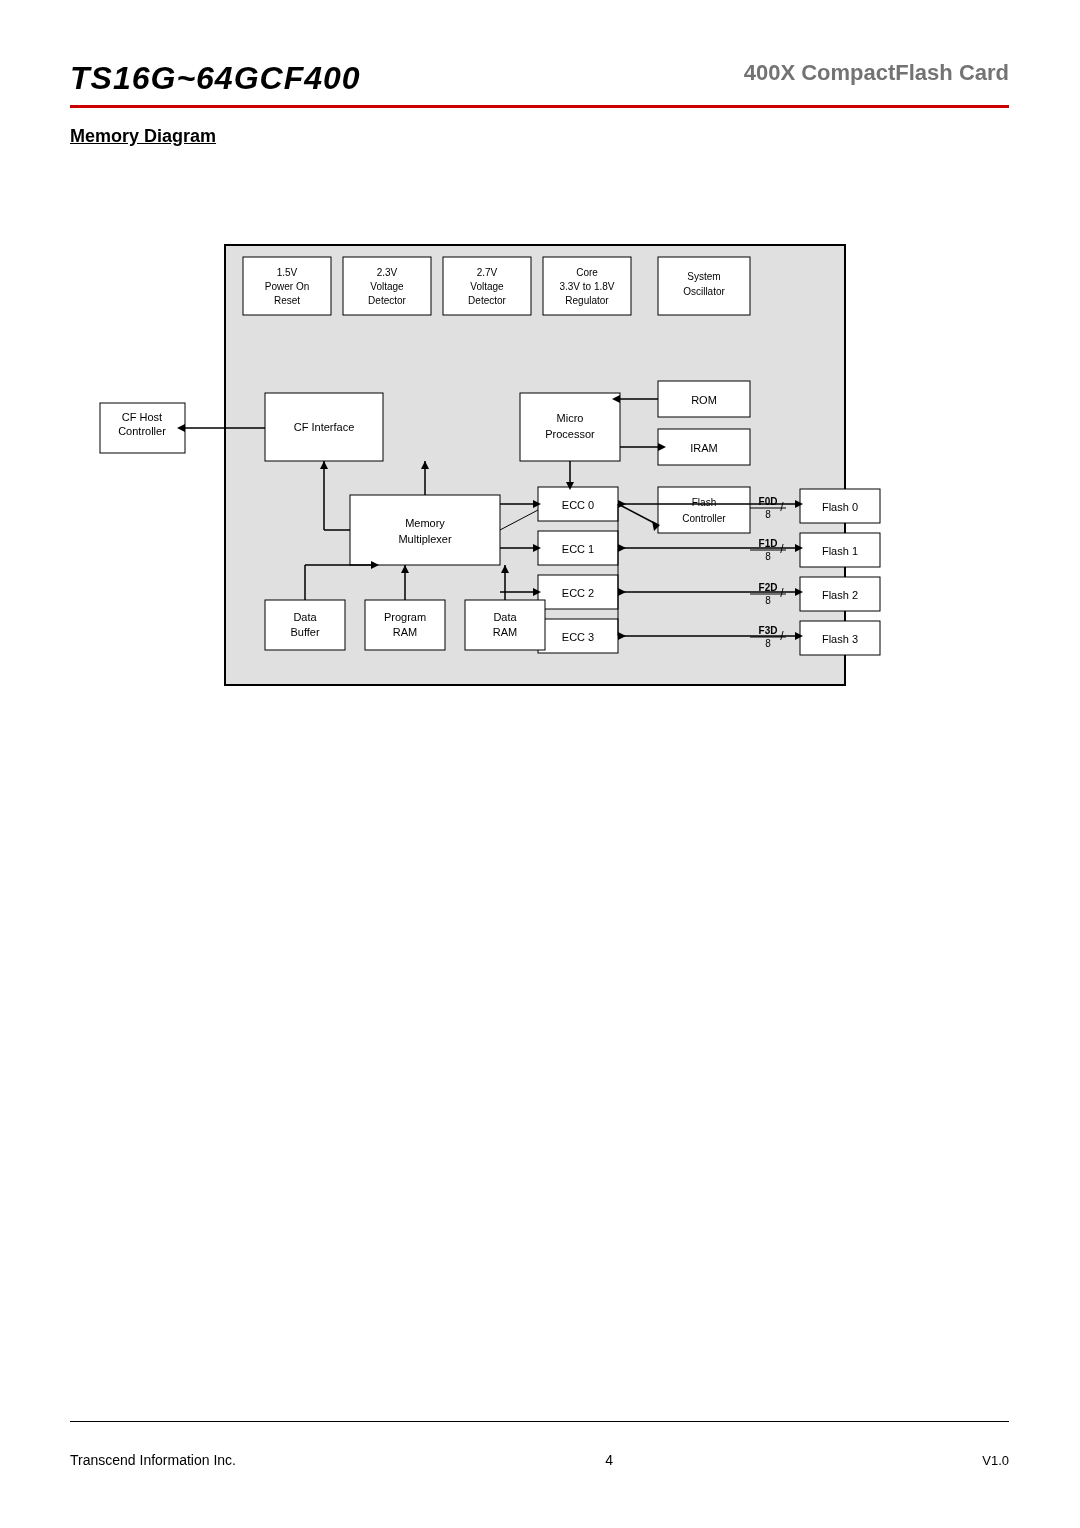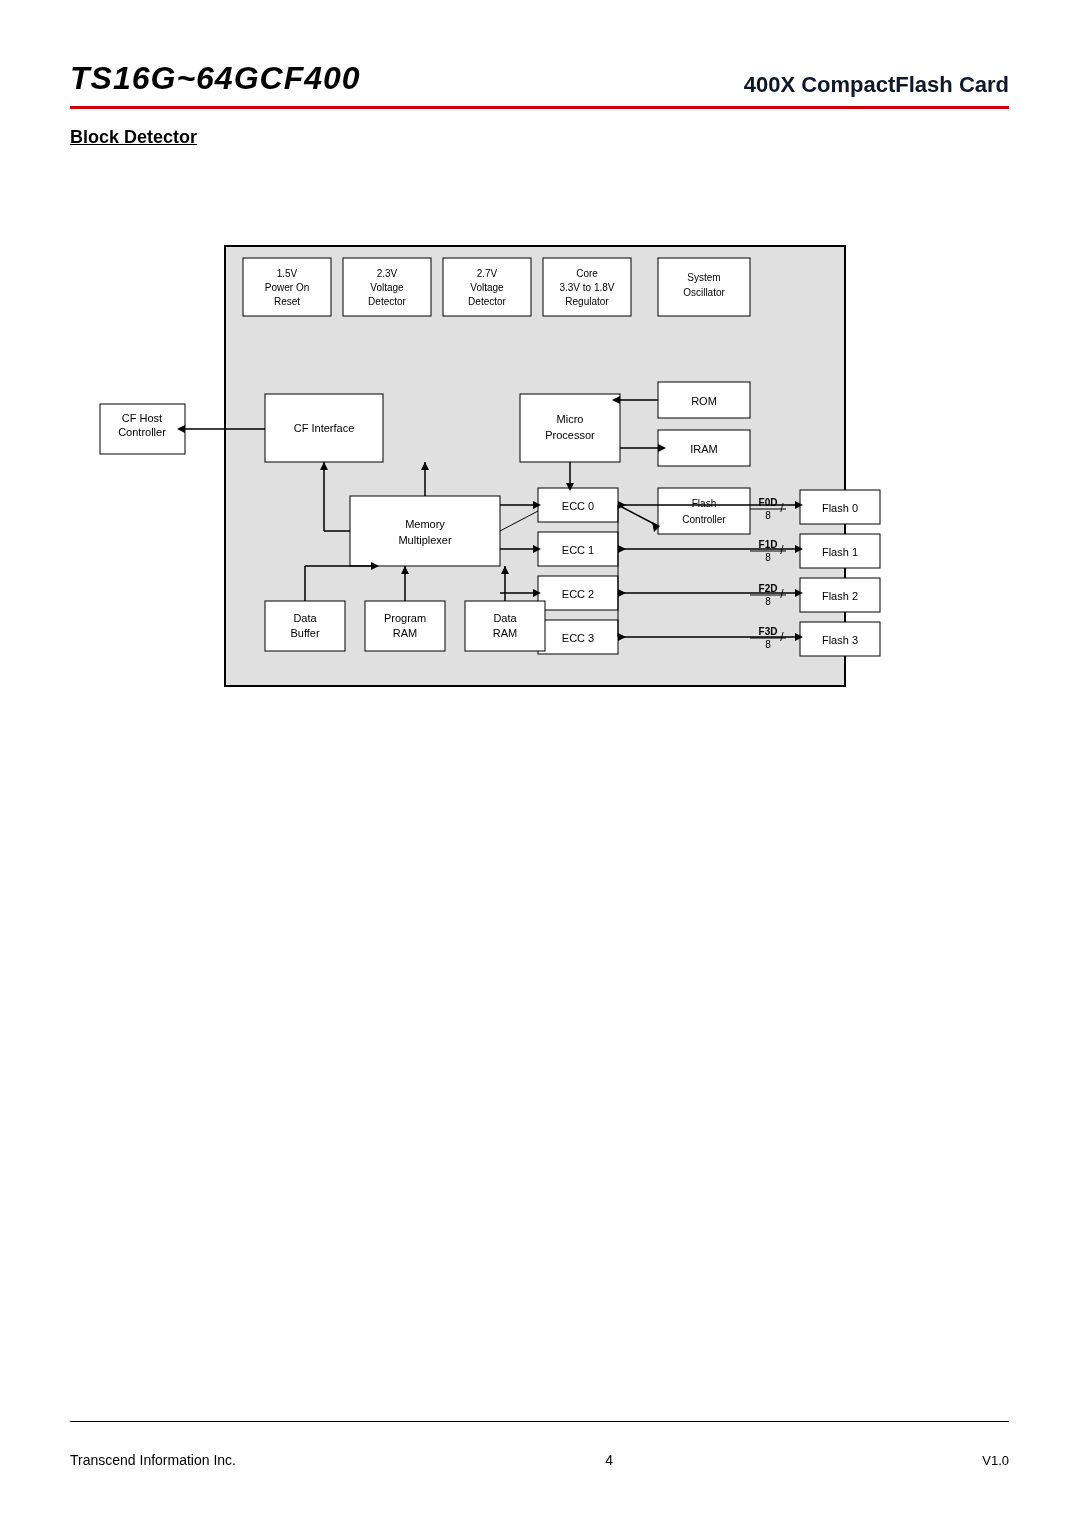--- a/index.html
+++ b/index.html
@@ -27,22 +27,22 @@
     .title-left {
       font-size: 32px;
       font-weight: 900;
       font-style: italic;
       color: #000;
       letter-spacing: 1px;
     }
     .title-right {
       font-size: 22px;
       font-weight: bold;
-      color: #0f172a;
-      margin-top: 12px;
+      color: #737373;
+      margin-top: 0;
     }
     .header-line {
       border: none;
       border-top: 3px solid #cc0000;
       margin-bottom: 18px;
     }
     .section-title {
       font-size: 18px;
       font-weight: bold;
       text-decoration: underline;
@@ -78,21 +78,21 @@
   </style>
 </head>
 <body>
 
 <div class="page">
   <div class="header">
     <div class="title-left">TS16G~64GCF400</div>
     <div class="title-right">400X CompactFlash Card</div>
   </div>
   <hr class="header-line">
-  <div class="section-title">Block Detector</div>
+  <div class="section-title">Memory Diagram</div>
 
   <div class="block-diagram-svg">
     <svg width="940" height="520" viewBox="0 0 940 520" xmlns="http://www.w3.org/2000/svg" style="font-family: Arial, sans-serif;">
 
       <rect x="155" y="60" width="620" height="440" fill="#e0e0e0" stroke="#000" stroke-width="2"></rect>
 
       <rect x="30" y="218" width="85" height="50" fill="#fff" stroke="#000" stroke-width="1"></rect>
       <text x="72" y="236" text-anchor="middle" font-size="11">CF Host</text>
       <text x="72" y="250" text-anchor="middle" font-size="11">Controller</text>
 

